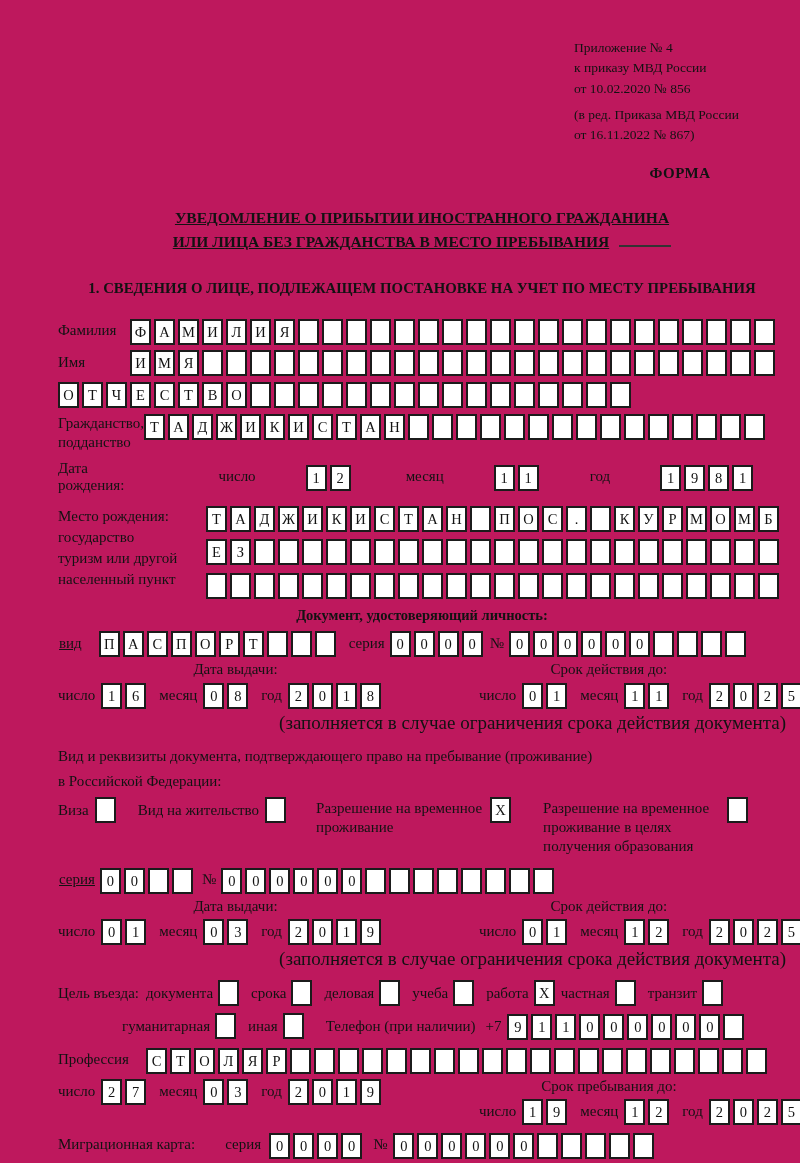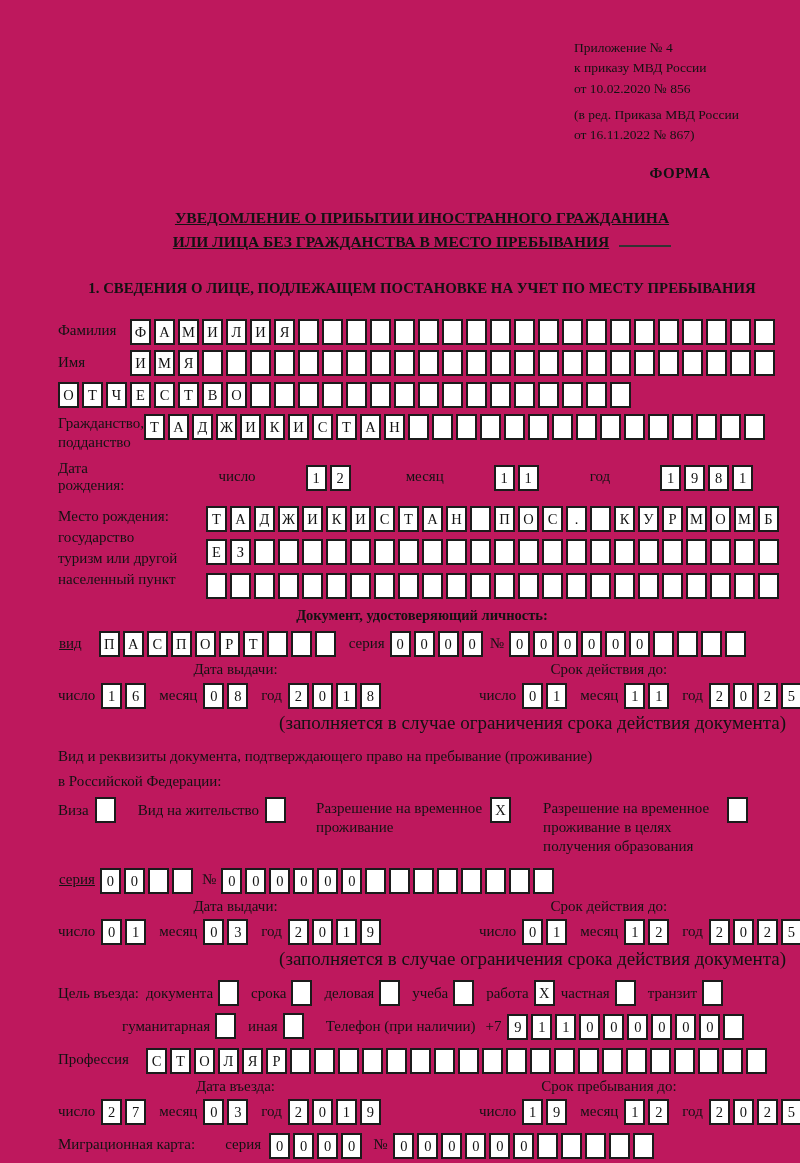--- a/index.html
+++ b/index.html
@@ -266,21 +266,20 @@
     <span class="boxes"><span class="box">9</span><span class="box">1</span><span class="box">1</span><span class="box">0</span><span class="box">0</span><span class="box">0</span><span class="box">0</span><span class="box">0</span><span class="box">0</span><span class="box"></span></span>
   </div>
 
   <div class="frow">
     <span class="flabel w86">Профессия</span>
     <span class="boxes"><span class="box">С</span><span class="box">Т</span><span class="box">О</span><span class="box">Л</span><span class="box">Я</span><span class="box">Р</span><span class="box"></span><span class="box"></span><span class="box"></span><span class="box"></span><span class="box"></span><span class="box"></span><span class="box"></span><span class="box"></span><span class="box"></span><span class="box"></span><span class="box"></span><span class="box"></span><span class="box"></span><span class="box"></span><span class="box"></span><span class="box"></span><span class="box"></span><span class="box"></span><span class="box"></span><span class="box"></span></span>
   </div>
 
   <div class="dates">
     <div class="dgroup">
-      <div class="dg-title">Дата въезда:</div>
       <div class="dfields">
         <span class="lbl">число</span>
         <span class="boxes"><span class="box">2</span><span class="box">7</span></span>
         <span class="lbl mid">месяц</span>
         <span class="boxes"><span class="box">0</span><span class="box">3</span></span>
         <span class="lbl mid">год</span>
         <span class="boxes"><span class="box">2</span><span class="box">0</span><span class="box">1</span><span class="box">9</span></span>
       </div>
     </div>
     <div class="dgroup right">

